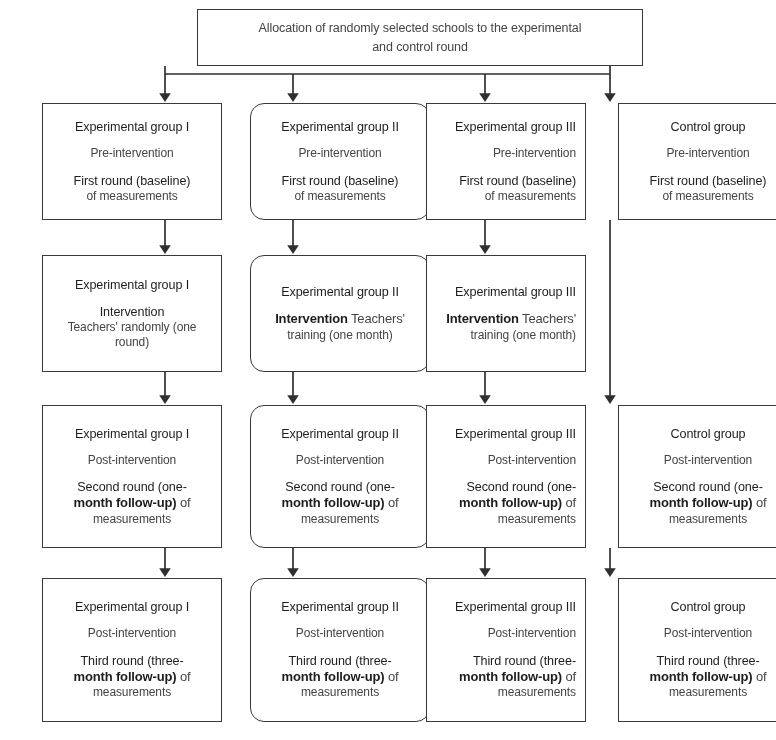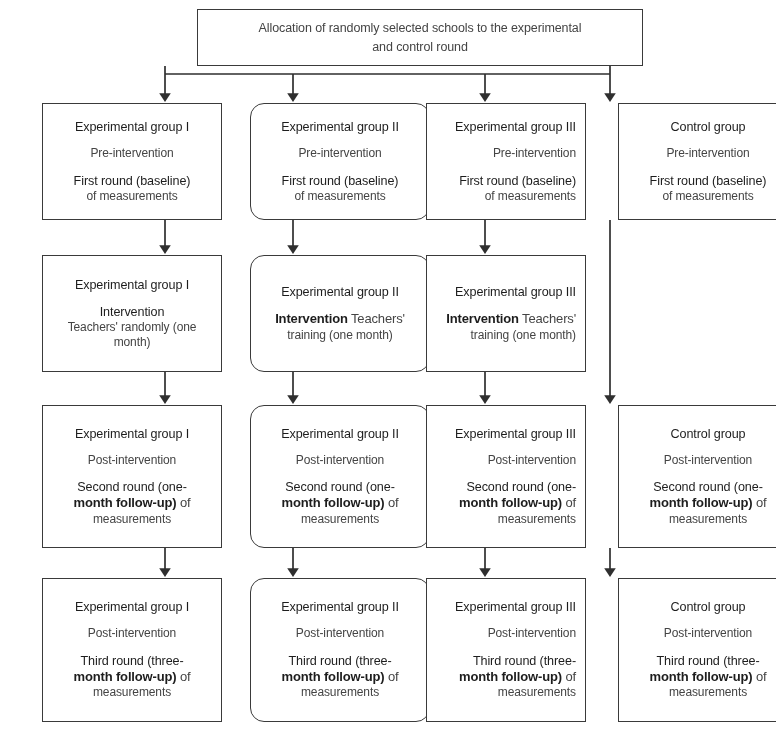--- a/index.html
+++ b/index.html
@@ -180,21 +180,21 @@
     <div class="gap-md"></div>
     <span class="node-line title-line">First round (baseline)</span>
     <span class="node-line plain-line">of measurements</span>
   </div>
 
   <div class="node col-1 row-2">
     <span class="node-line title-line">Experimental group I</span>
     <div class="gap-md"></div>
     <span class="node-line title-line">Intervention</span>
     <span class="node-line plain-line">Teachers' randomly (one</span>
-    <span class="node-line plain-line">month)</span>
+    <span class="node-line plain-line">round)</span>
   </div>
 
   <div class="node col-2 row-2">
     <span class="node-line title-line">Experimental group II</span>
     <div class="gap-md"></div>
     <span class="node-line mixed-line">
       <b>Intervention</b>
       <span>Teachers'</span>
     </span>
     <span class="node-line plain-line">training (one month)</span>

